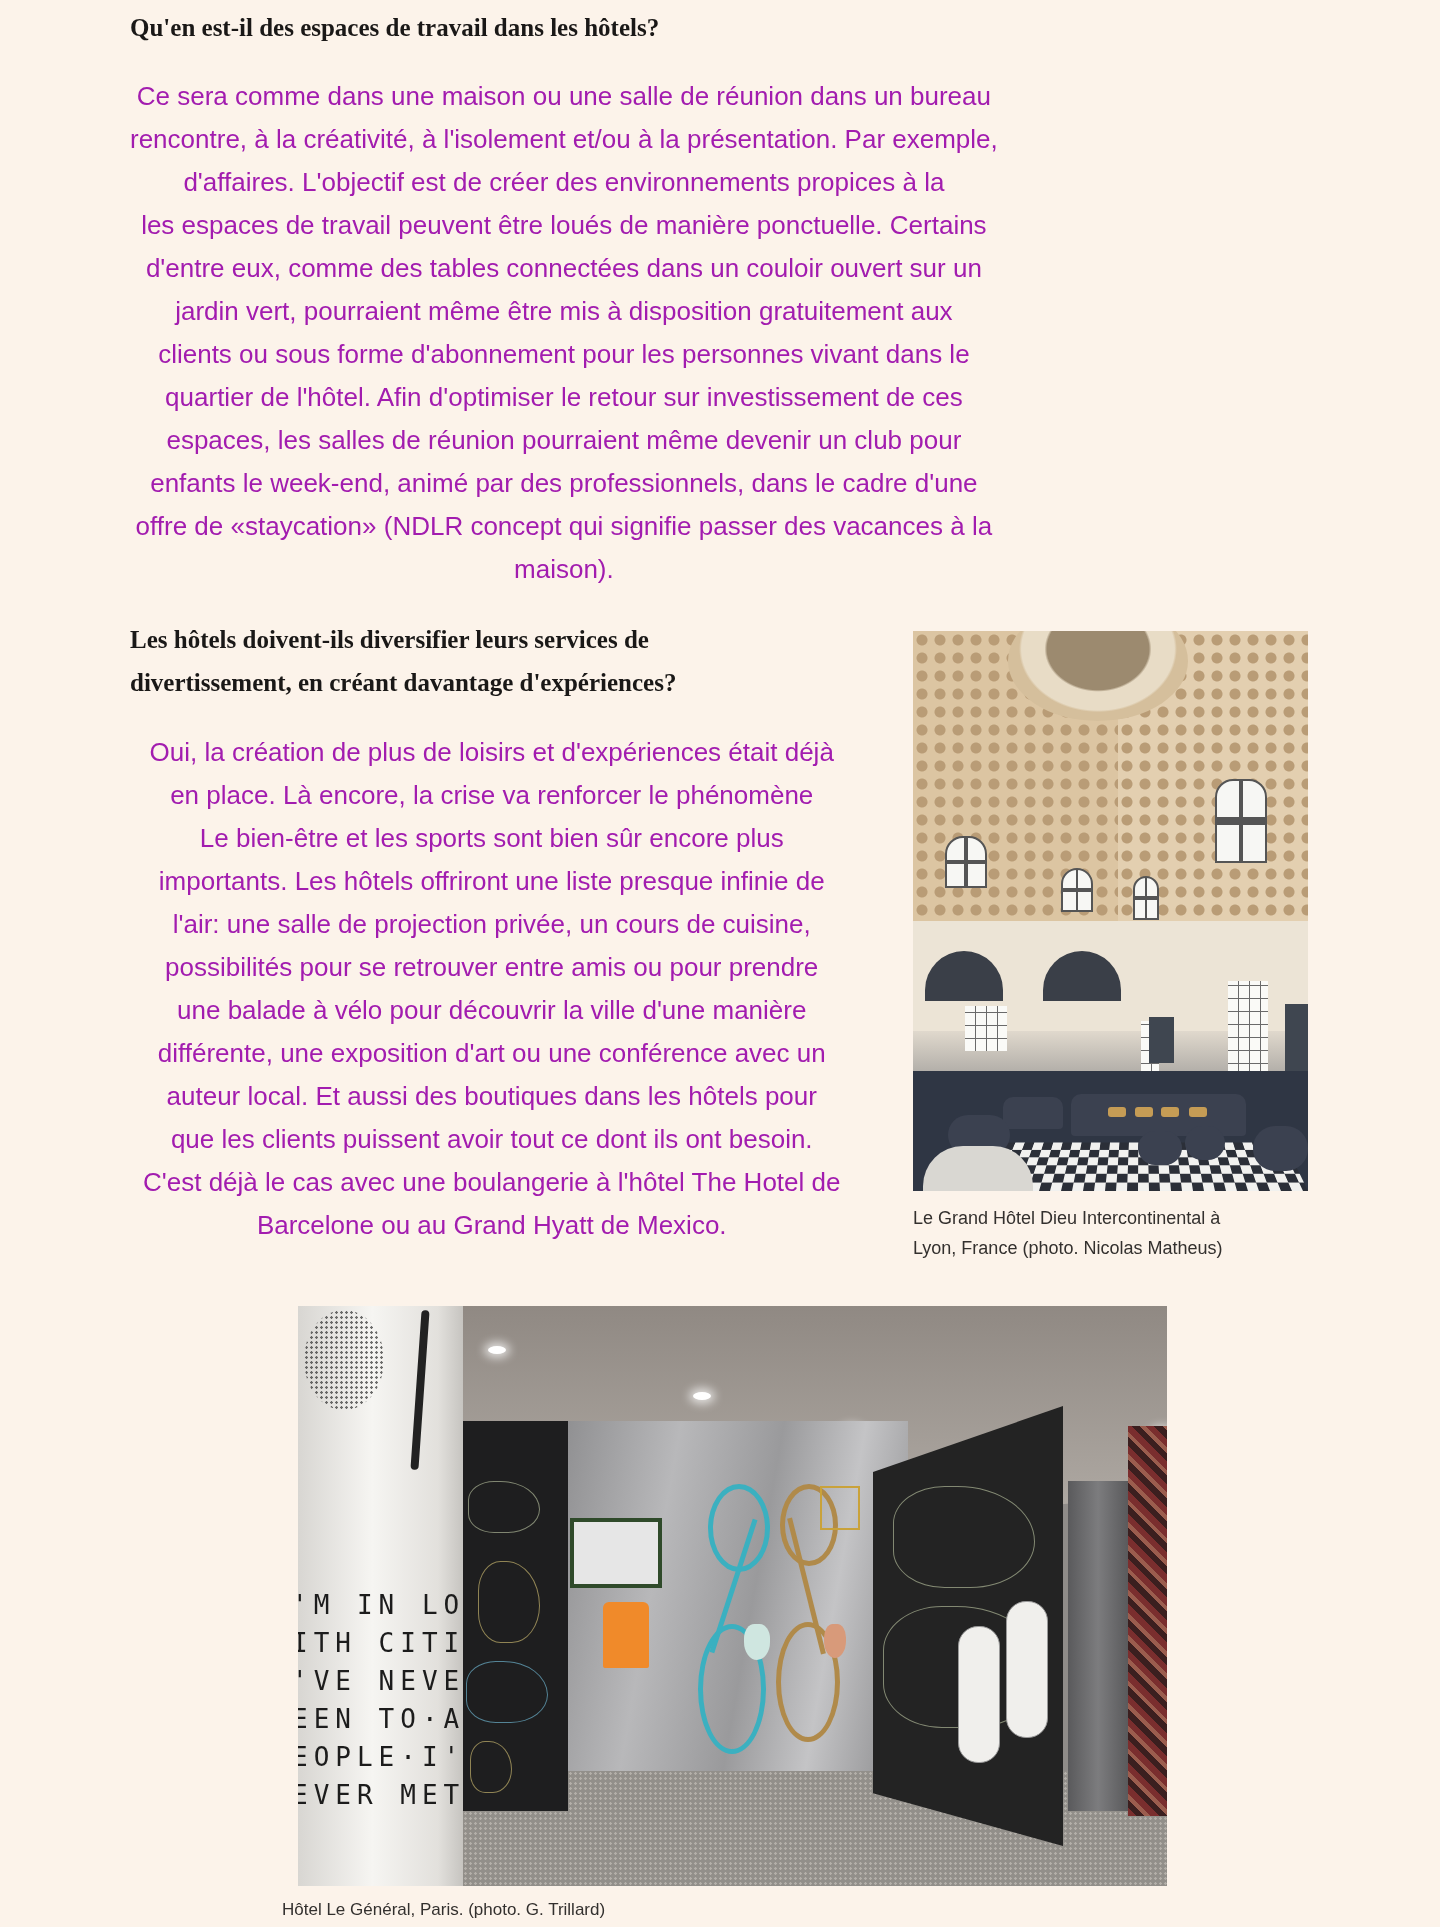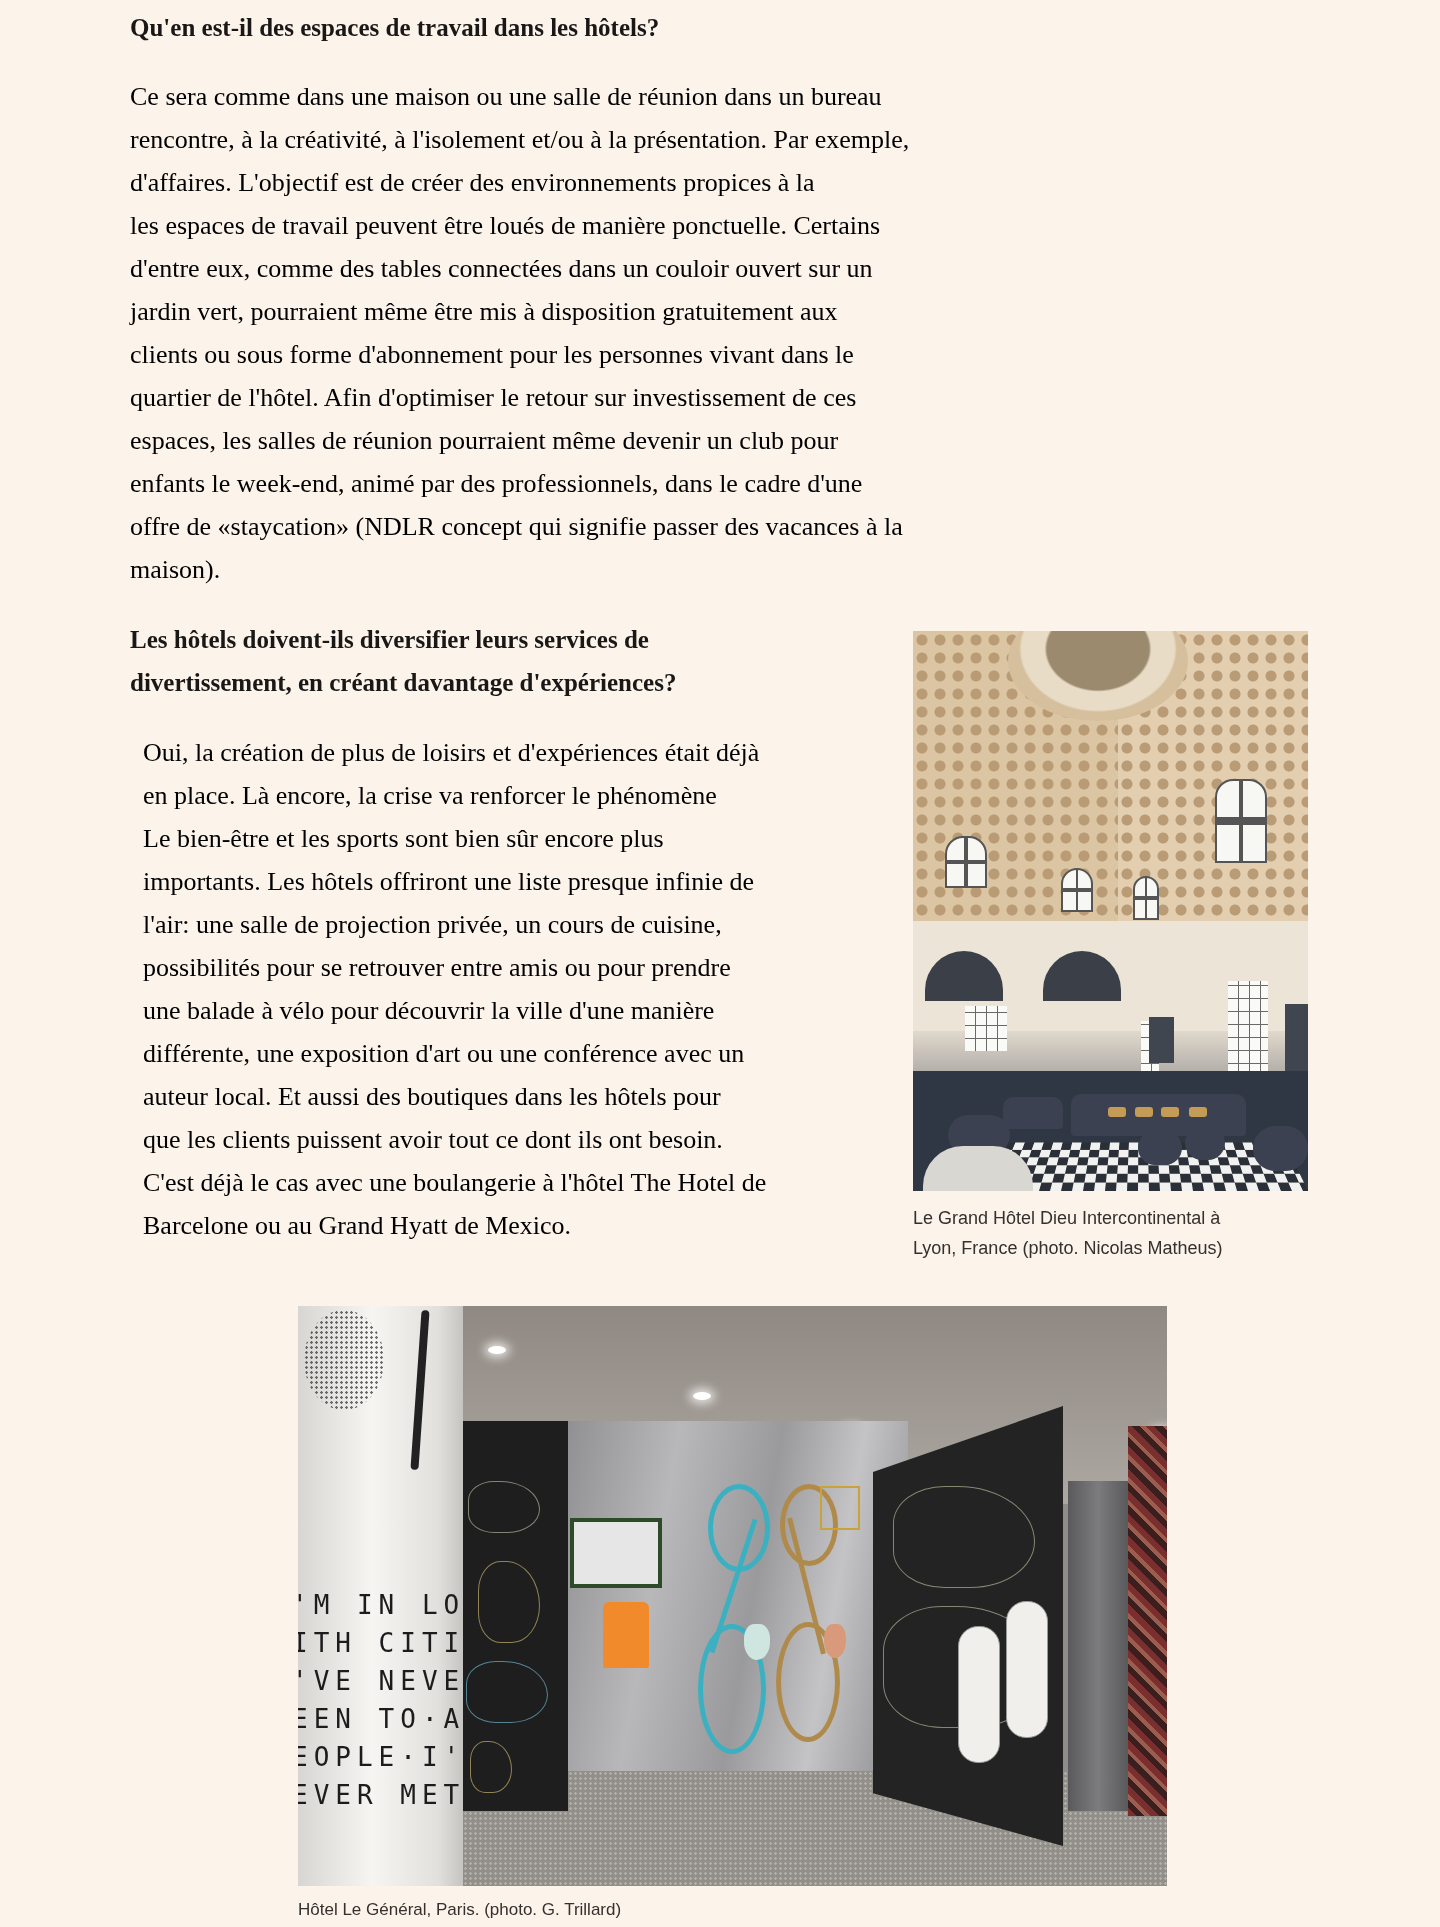--- a/index.html
+++ b/index.html
@@ -11,23 +11,24 @@
     position:relative;
   }
   .h {
     position:absolute; left:130px;
     font-family:"Liberation Serif", "DejaVu Serif", serif;
     font-weight:bold; color:#1a1817;
     font-size:25px; line-height:43px; margin:0;
   }
   .p {
     position:absolute; left:130px;
-    font-family:Liberation Serif, serif;
+    font-family:Liberation Sans, sans-serif;
     font-size:26px; line-height:43px; margin:0;
-    color:#000000;
+    color:#a21caf;
+    text-align:center;
   }
   .p span.line { display:block; white-space:nowrap; }
   .caption {
     position:absolute;
     font-family:"Liberation Sans", "DejaVu Sans", sans-serif;
     font-size:18px; line-height:30px; color:#33302e;
   }
   .caption span.line { display:block; white-space:nowrap; }
 
   
@@ -280,14 +281,14 @@
       <div class="column-text">
         <span>'M IN LOVE</span>
         <span>ITH CITIES</span>
         <span>'VE NEVER</span>
         <span>EEN TO·AND</span>
         <span>EOPLE·I'VE</span>
         <span>EVER MET·</span>
       </div>
     </div>
   </div>
-  <figcaption class="caption" style="left:298px;top:1895px;font-size:17px;">Hôtel Le Général, Paris. (photo. G. Trillard)</figcaption>
+  <figcaption class="caption" style="left:282px;top:1895px;font-size:17px;">Hôtel Le Général, Paris. (photo. G. Trillard)</figcaption>
 </figure>
 
 </body></html>

